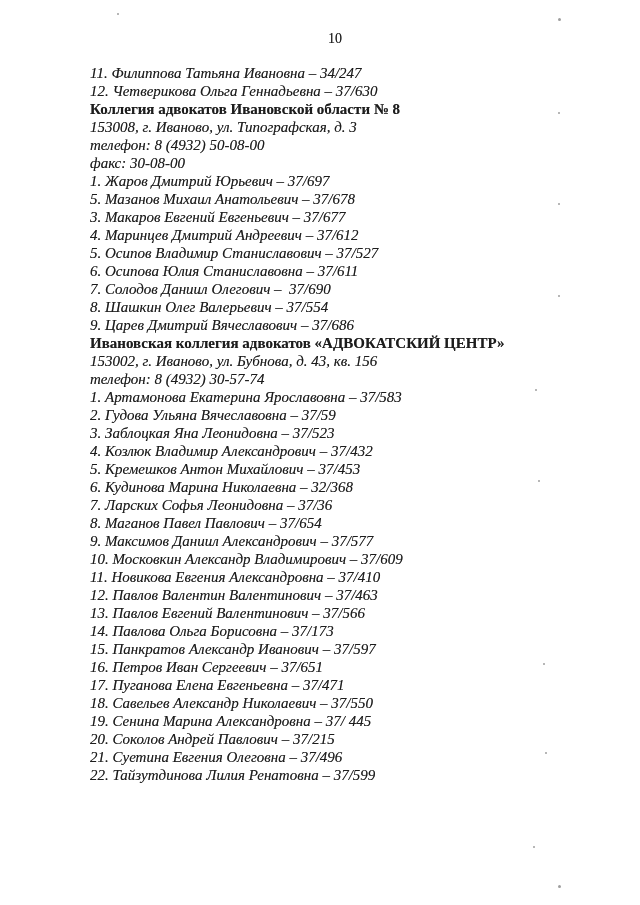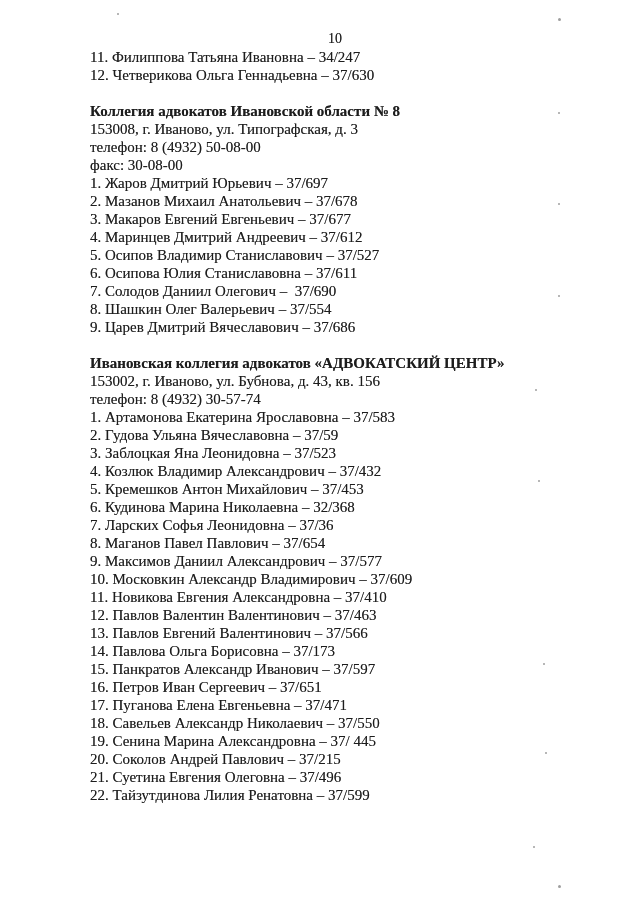--- a/index.html
+++ b/index.html
@@ -20,26 +20,27 @@
     padding: 30px 60px 0 90px;
     font-family: "Liberation Serif", "DejaVu Serif", serif;
     font-size: 15px;
     line-height: 18px;
     color: #1d1d1d;
     text-shadow: 0 0 0.5px rgba(30,30,30,0.55);
   }
   .page-number {
     text-align: center;
     font-size: 14px;
+    margin-bottom: 16px;
   }
   .line {
     white-space: pre-wrap;
+    font-style: italic;
   }
   .section {
-    margin-top: 18px;
   }
   .section-title {
     font-weight: bold;
     white-space: pre-wrap;
   }
   .speck {
     position: absolute;
     background: #8d8d8d;
     border-radius: 50%;
     opacity: 0.85;
@@ -57,21 +58,21 @@
       <div class="line">12. Четверикова Ольга Геннадьевна – 37/630</div>
     </div>
 
   <div class="section">
     <div class="section-title">Коллегия адвокатов Ивановской области № 8</div>
     <div class="line">153008, г. Иваново, ул. Типографская, д. 3</div>
     <div class="line">телефон: 8 (4932) 50-08-00</div>
     <div class="line">факс: 30-08-00</div>
     <div>
         <div class="line">1. Жаров Дмитрий Юрьевич – 37/697</div>
-        <div class="line">2. Мазанов Михаил Анатольевич – 37/678</div>
+        <div class="line">5. Мазанов Михаил Анатольевич – 37/678</div>
         <div class="line">3. Макаров Евгений Евгеньевич – 37/677</div>
         <div class="line">4. Маринцев Дмитрий Андреевич – 37/612</div>
         <div class="line">5. Осипов Владимир Станиславович – 37/527</div>
         <div class="line">6. Осипова Юлия Станиславовна – 37/611</div>
         <div class="line">7. Солодов Даниил Олегович –  37/690</div>
         <div class="line">8. Шашкин Олег Валерьевич – 37/554</div>
         <div class="line">9. Царев Дмитрий Вячеславович – 37/686</div>
       </div>
   </div>
 

